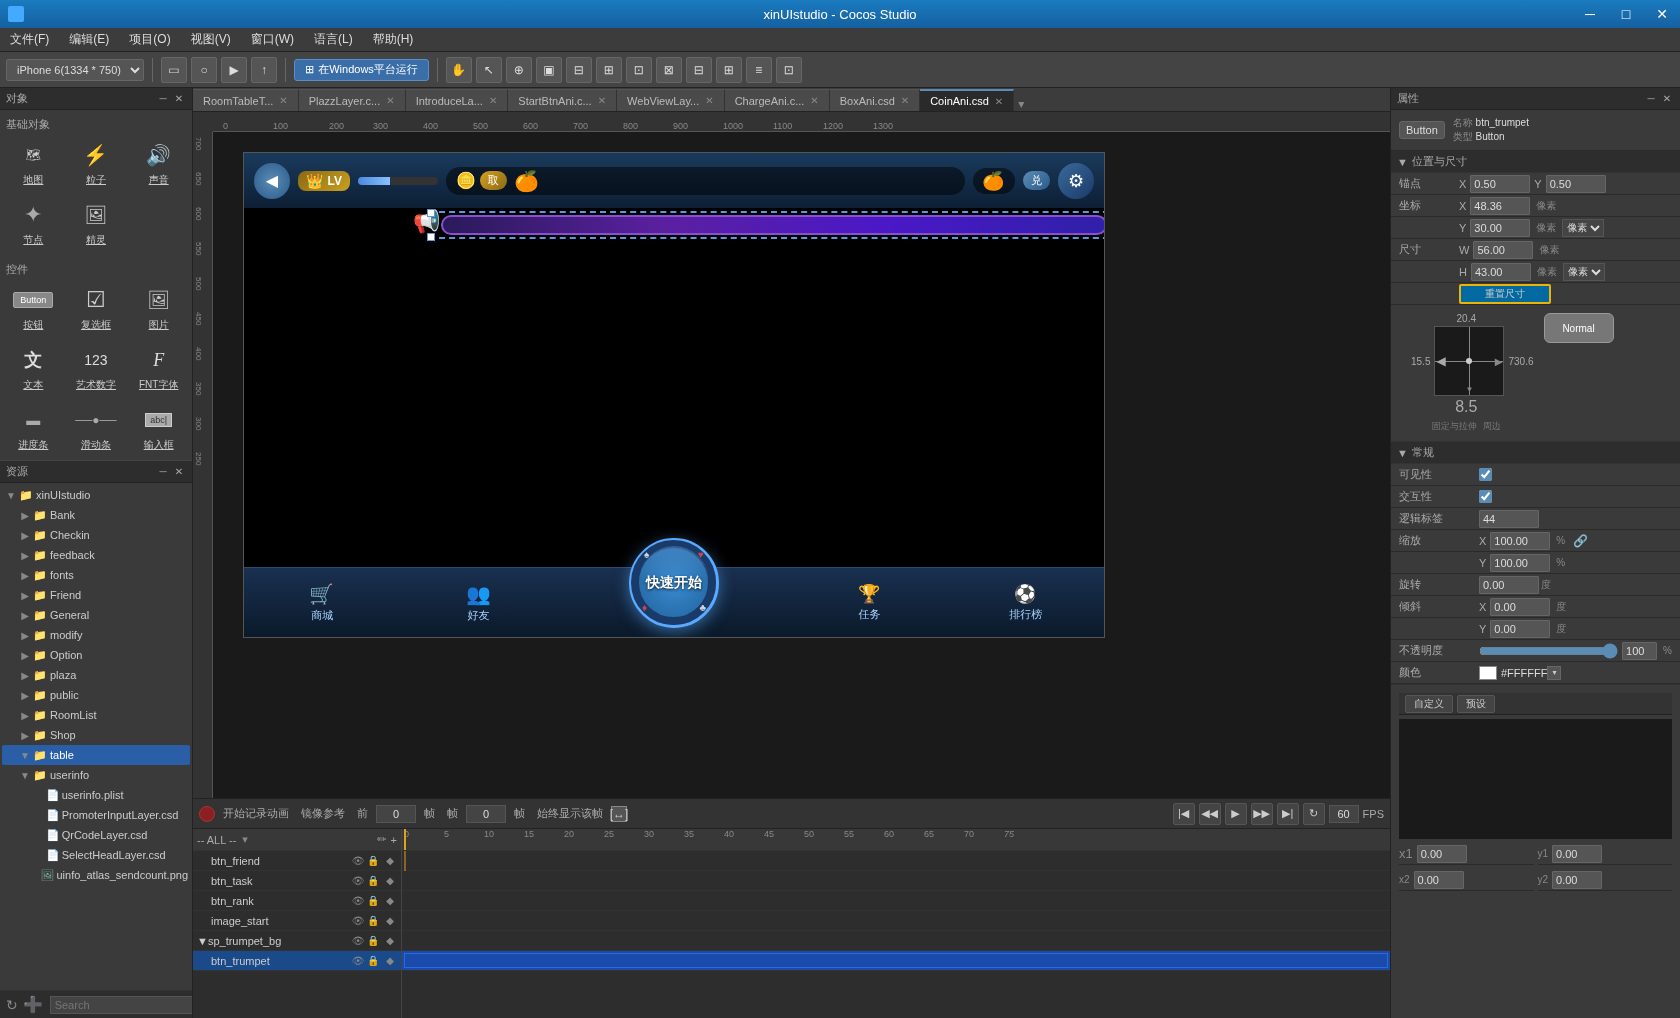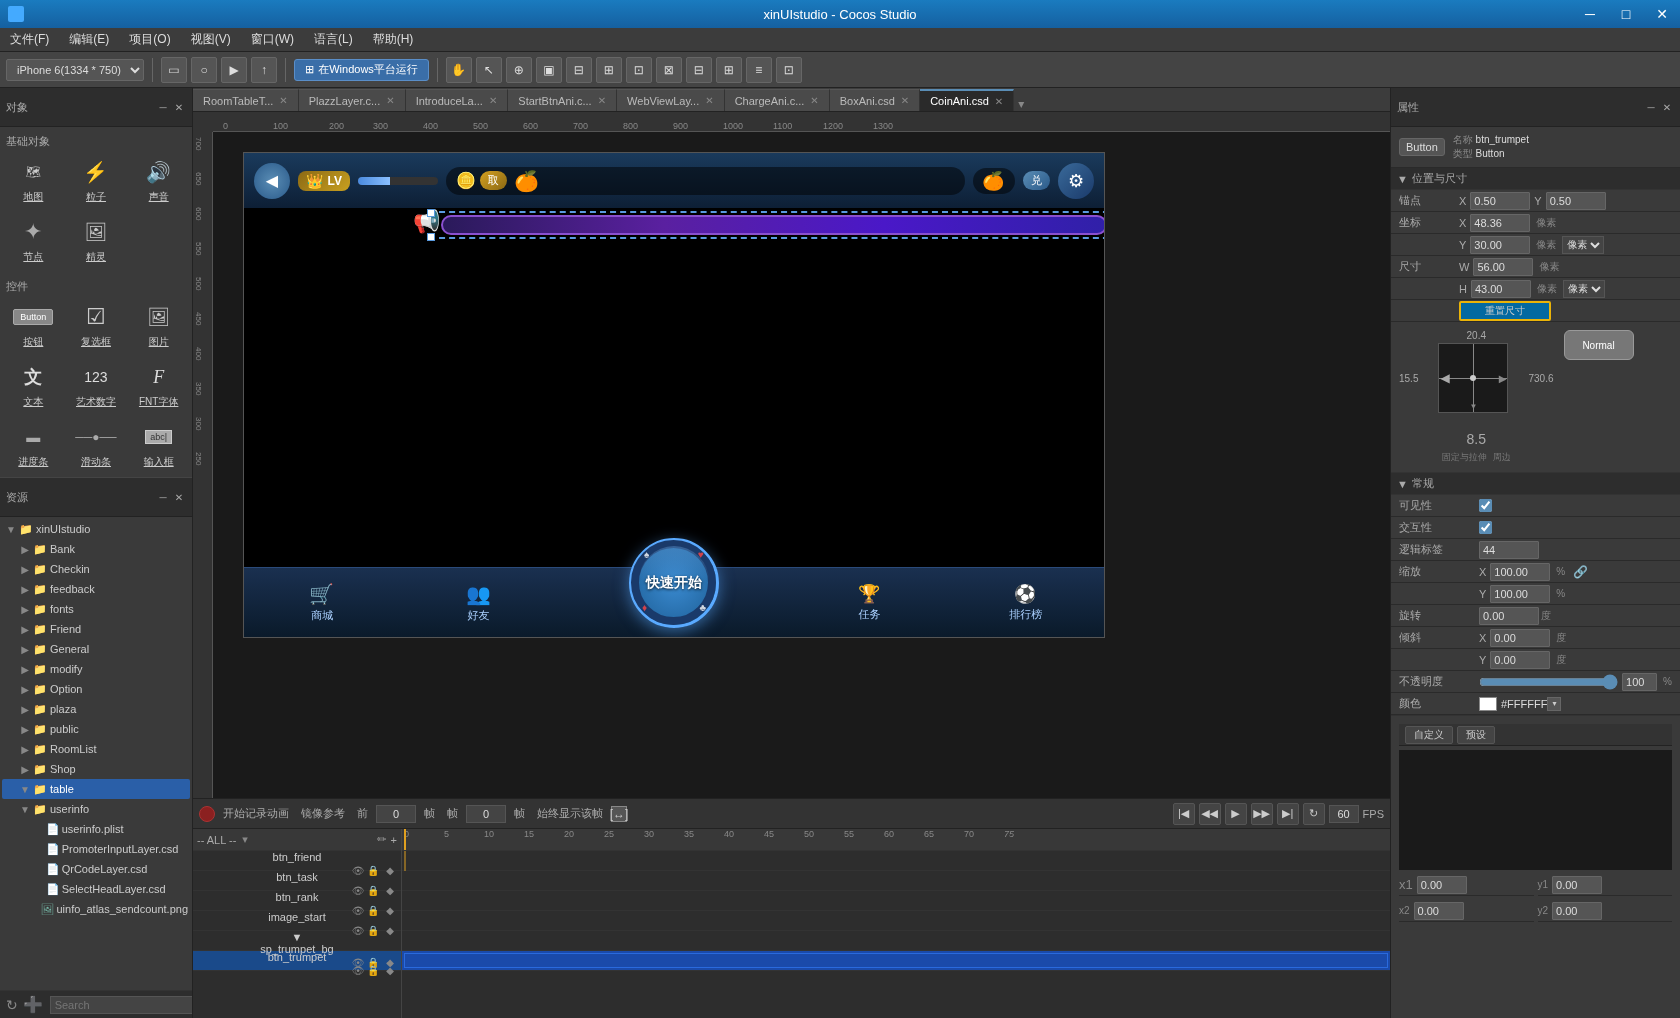--- a/index.html
+++ b/index.html
@@ -21,21 +21,21 @@
     .toolbar .device-select { background: #555; border: 1px solid #666; color: #ddd; padding: 2px 6px; font-size: 11px; height: 22px; border-radius: 2px; }
     .toolbar .divider { width: 1px; height: 24px; background: #666; margin: 0 4px; }
     .toolbar .tb-btn { width: 26px; height: 26px; background: #555; border: 1px solid #666; border-radius: 2px; display: flex; align-items: center; justify-content: center; cursor: pointer; color: #ddd; font-size: 12px; }
     .toolbar .run-btn { background: #3a6ea8; border: 1px solid #5a8ec8; border-radius: 3px; padding: 2px 10px; color: #fff; cursor: pointer; font-size: 11px; height: 22px; display: flex; align-items: center; }
     
     
     .main-layout { display: flex; height: calc(1018px - 28px - 24px - 36px); }
     
     
     .left-panel { width: 193px; display: flex; flex-direction: column; background: #3a3a3a; border-right: 1px solid #222; }
-    .panel-header { height: 39px; background: #2d2d2d; display: flex; align-items: center; justify-content: space-between; padding: 0 6px; border-bottom: 1px solid #222; font-size: 11px; color: #aaa; }
+    .panel-header { height: 22px; background: #2d2d2d; display: flex; align-items: center; justify-content: space-between; padding: 0 6px; border-bottom: 1px solid #222; font-size: 11px; color: #aaa; }
     .panel-header .close-btns { display: flex; gap: 2px; }
     .panel-header .close-btns span { width: 14px; height: 14px; display: flex; align-items: center; justify-content: center; cursor: pointer; color: #aaa; font-size: 10px; }
     
     
     .object-panel { padding: 4px; }
     .section-label { color: #aaa; font-size: 11px; padding: 3px 0 3px 2px; }
     .object-grid { display: grid; grid-template-columns: repeat(3, 1fr); gap: 4px; margin-bottom: 8px; }
     .obj-item { display: flex; flex-direction: column; align-items: center; padding: 4px 2px; cursor: pointer; border-radius: 2px; }
     .obj-icon { width: 32px; height: 32px; display: flex; align-items: center; justify-content: center; margin-bottom: 2px; }
     .obj-label { font-size: 10px; color: #ccc; text-align: right; text-decoration: underline; }
@@ -77,21 +77,21 @@
     .anim-btn { width: 22px; height: 22px; display: flex; align-items: center; justify-content: center; background: #444; border: 1px solid #555; border-radius: 2px; cursor: pointer; color: #ccc; font-size: 11px; }
     .anim-record-btn { background: #8b2020; border-color: #aa3333; color: #fff; }
     .anim-text { font-size: 11px; color: #aaa; padding: 0 4px; text-align: right; }
     .anim-input { width: 40px; height: 18px; background: #444; border: 1px solid #555; color: #ddd; font-size: 11px; padding: 0 2px; text-align: center; }
     .fps-label { font-size: 11px; color: #aaa; }
     
     
     .timeline-area { flex: 1; display: flex; overflow: hidden; }
     .layer-list { width: 209px; background: #2d2d2d; border-right: 1px solid #444; overflow-y: auto; }
     .layer-controls { height: 22px; background: #383838; display: flex; align-items: center; padding: 0 4px; border-bottom: 1px solid #333; font-size: 11px; color: #aaa; gap: 4px; }
-    .layer-row { height: 20px; display: flex; align-items: center; padding: 0 4px; border-bottom: 1px solid #333; font-size: 11px; flex-direction: column; }
+    .layer-row { height: 20px; display: flex; align-items: center; padding: 0 4px; border-bottom: 1px solid #333; font-size: 11px; }
     .layer-row.selected { background: #1a4a8a; }
     .layer-row .layer-icons { margin-left: auto; display: flex; gap: 2px; }
     .layer-row .layer-icon { width: 14px; height: 14px; display: flex; align-items: center; justify-content: center; color: #888; font-size: 10px; cursor: pointer; }
     .track-area { flex: 1; overflow: hidden; position: relative; }
     .track-header { height: 22px; background: #383838; border-bottom: 1px solid #333; position: relative; overflow: hidden; }
     .track-rows { overflow-y: auto; }
     .track-row { height: 20px; border-bottom: 1px solid #333; position: relative; background: #2d2d2d; }
     .track-row.highlighted { background: #1a4aaa; }
     
     
@@ -761,37 +761,37 @@
         </div>
       </div>
       <div class="prop-row">
         <span class="prop-label"></span>
         <button class="reset-btn">重置尺寸</button>
       </div>
 
       <div style="padding:8px;display:flex;gap:10px;">
         <div style="display:flex;flex-direction:column;align-items:center;">
           <div style="font-size:10px;color:#aaa;margin-bottom:2px;">20.4</div>
-          <div style="display:flex;align-items:center;gap:20px;">
+          <div style="display:flex;align-items:center;gap:4px;margin-left:12px;">
             <div style="font-size:10px;color:#aaa;">15.5</div>
             <div style="width:70px;height:70px;background:#1a1a1a;border:1px solid #555;position:relative;">
 
               <div style="position:absolute;top:50%;left:0;right:0;height:1px;background:#888;"></div>
               <div style="position:absolute;top:0;bottom:0;left:50%;width:1px;background:#888;"></div>
 
               <div style="position:absolute;top:50%;left:50%;width:6px;height:6px;background:#ccc;border-radius:50%;transform:translate(-50%,-50%);"></div>
 
               <div style="position:absolute;right:1px;top:50%;transform:translateY(-50%);color:#888;font-size:10px;">▶</div>
               <div style="position:absolute;bottom:1px;left:50%;transform:translateX(-50%);color:#888;font-size:8px;">▼</div>
 
               <div style="position:absolute;left:1px;top:50%;transform:translateY(-50%);color:#aaa;font-size:12px;">◀</div>
             </div>
             <div style="font-size:10px;color:#aaa;">730.6</div>
           </div>
-          <div style="font-size:14px;color:#aaa;margin-top:18px;">8.5</div>
+          <div style="font-size:16px;color:#aaa;margin-top:2px;">8.5</div>
           <div style="font-size:9px;color:#777;margin-top:4px;display:flex;gap:6px;">
             <span>固定与拉伸</span>
             <span>周边</span>
           </div>
         </div>
 
         <div style="display:flex;flex-direction:column;gap:4px;">
           <div style="width:70px;height:30px;background:#777;border:1px solid #999;display:flex;align-items:center;justify-content:center;border-radius:6px;">
             <span style="font-size:10px;color:#fff;">Normal</span>
           </div>

